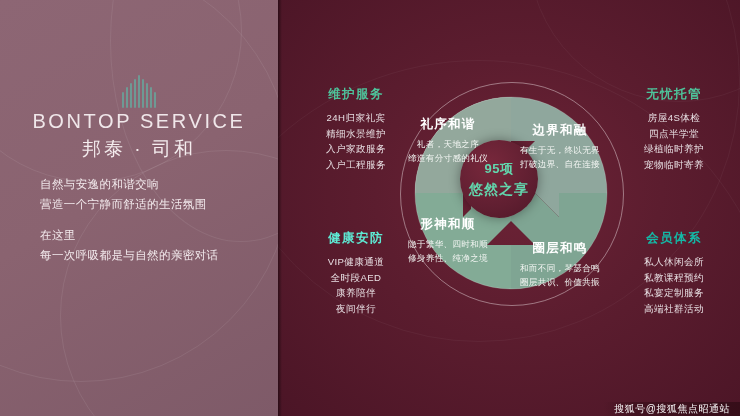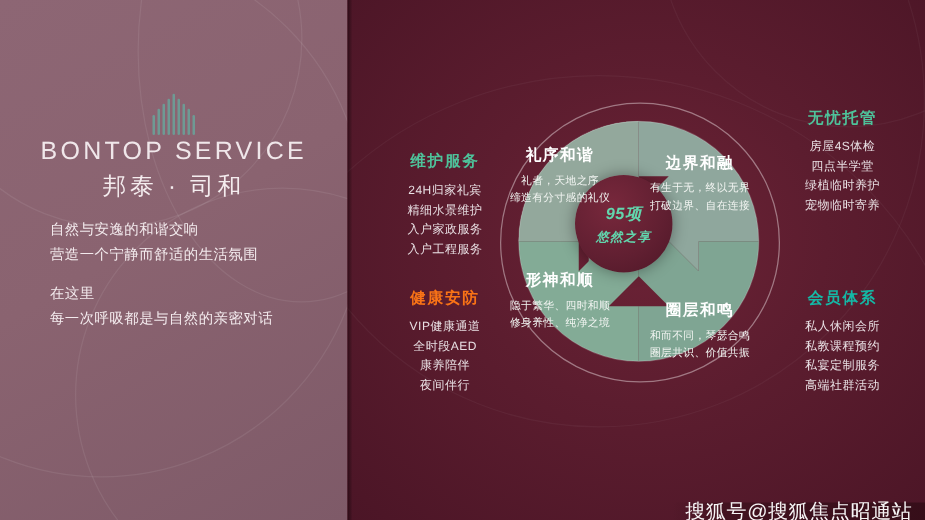--- a/index.html
+++ b/index.html
@@ -48,36 +48,36 @@
   #svc-member{left:618px;top:230px;}
 
   
   #diagram{position:absolute;left:400px;top:82px;width:222px;height:222px;}
   #ring{position:absolute;left:0;top:0;width:222px;height:222px;border-radius:50%;
     border:1px solid rgba(215,195,200,.55);}
   #pinwheel{position:absolute;left:11px;top:11px;width:200px;height:200px;}
   #core{position:absolute;left:60px;top:58px;width:78px;height:78px;border-radius:50%;
     background:radial-gradient(circle at 38% 32%,#78283c 0%,#601f31 60%,#4e1727 100%);
     box-shadow:0 0 12px rgba(0,0,0,.38);
-    display:flex;flex-direction:column;align-items:center;justify-content:center;gap:3px;font-style:italic;}
+    display:flex;flex-direction:column;align-items:center;justify-content:center;gap:3px;}
   #core .cnum{color:#62d6ad;font-size:13px;font-weight:bold;letter-spacing:.5px;}
-  #core .ctxt{color:#62d6ad;font-size:10px;font-weight:bold;letter-spacing:1px;}
+  #core .ctxt{color:#62d6ad;font-size:14px;font-weight:bold;letter-spacing:1px;}
 
   .quad{position:absolute;width:104px;text-align:center;}
   .quad .qh{font-size:12.5px;font-weight:bold;letter-spacing:1.2px;margin-bottom:5px;white-space:nowrap;}
   .quad .ql{font-size:8.6px;line-height:13.5px;letter-spacing:.3px;white-space:nowrap;}
   .quad.dark .qh{color:#ffffff;} .quad.dark .ql{color:#f2f5f2;}
   #q-tl{left:396px;top:116px;text-align:center;}
   #q-tr{left:508px;top:122px;}
   #q-bl{left:396px;top:216px;}
   #q-br{left:508px;top:240px;}
 
   
   #watermark{position:absolute;right:0;bottom:0;height:14px;padding:0 10px;
-    display:flex;align-items:center;gap:6px;color:#ffffff;font-size:16px;letter-spacing:.5px;
+    display:flex;align-items:center;gap:6px;color:#ffffff;font-size:10px;letter-spacing:.5px;
     background:linear-gradient(90deg,rgba(60,16,28,0) 0%,rgba(60,16,28,.75) 22%,rgba(52,13,24,.92) 100%);}
   #watermark .wm-label{opacity:.96;}
 </style>
 </head>
 <body>
 
 <div id="slide">
 
   <div id="left-panel">
     <div class="swirl s1"></div>
@@ -110,29 +110,29 @@
   </div>
 
   <div id="stage">
     <div class="tex t1"></div>
     <div class="tex t2"></div>
     <div class="tex t3"></div>
     <div class="edge"></div>
   </div>
 
   <div class="svc" id="svc-maintenance">
-    <div class="head" style="color: rgb(78, 194, 154); margin-top: 35px;">维护服务</div>
+    <div class="head" style="color: rgb(78, 194, 154);">维护服务</div>
     <div class="item">24H归家礼宾</div>
     <div class="item">精细水景维护</div>
     <div class="item">入户家政服务</div>
     <div class="item">入户工程服务</div>
   </div>
 
   <div class="svc" id="svc-health">
-    <div class="head" style="color: #f97316;">健康安防</div>
+    <div class="head" style="color: #5eead4;">健康安防</div>
     <div class="item">VIP健康通道</div>
     <div class="item">全时段AED</div>
     <div class="item">康养陪伴</div>
     <div class="item">夜间伴行</div>
   </div>
 
   <div class="svc" id="svc-custody">
     <div class="head" style="color: rgb(78, 194, 154);">无忧托管</div>
     <div class="item">房屋4S体检</div>
     <div class="item">四点半学堂</div>

